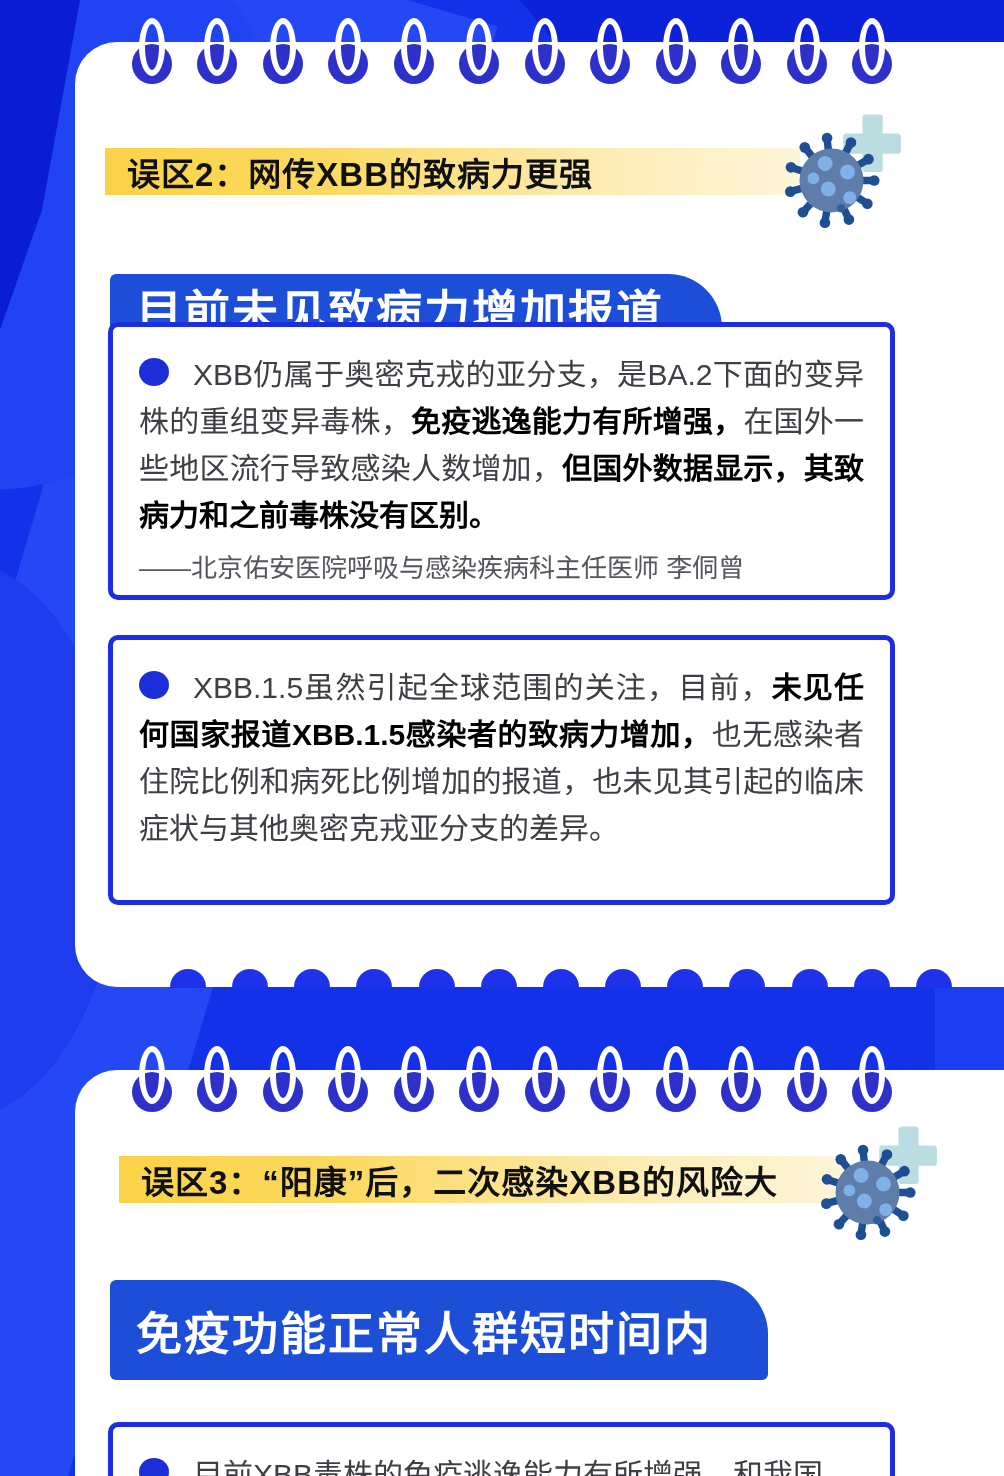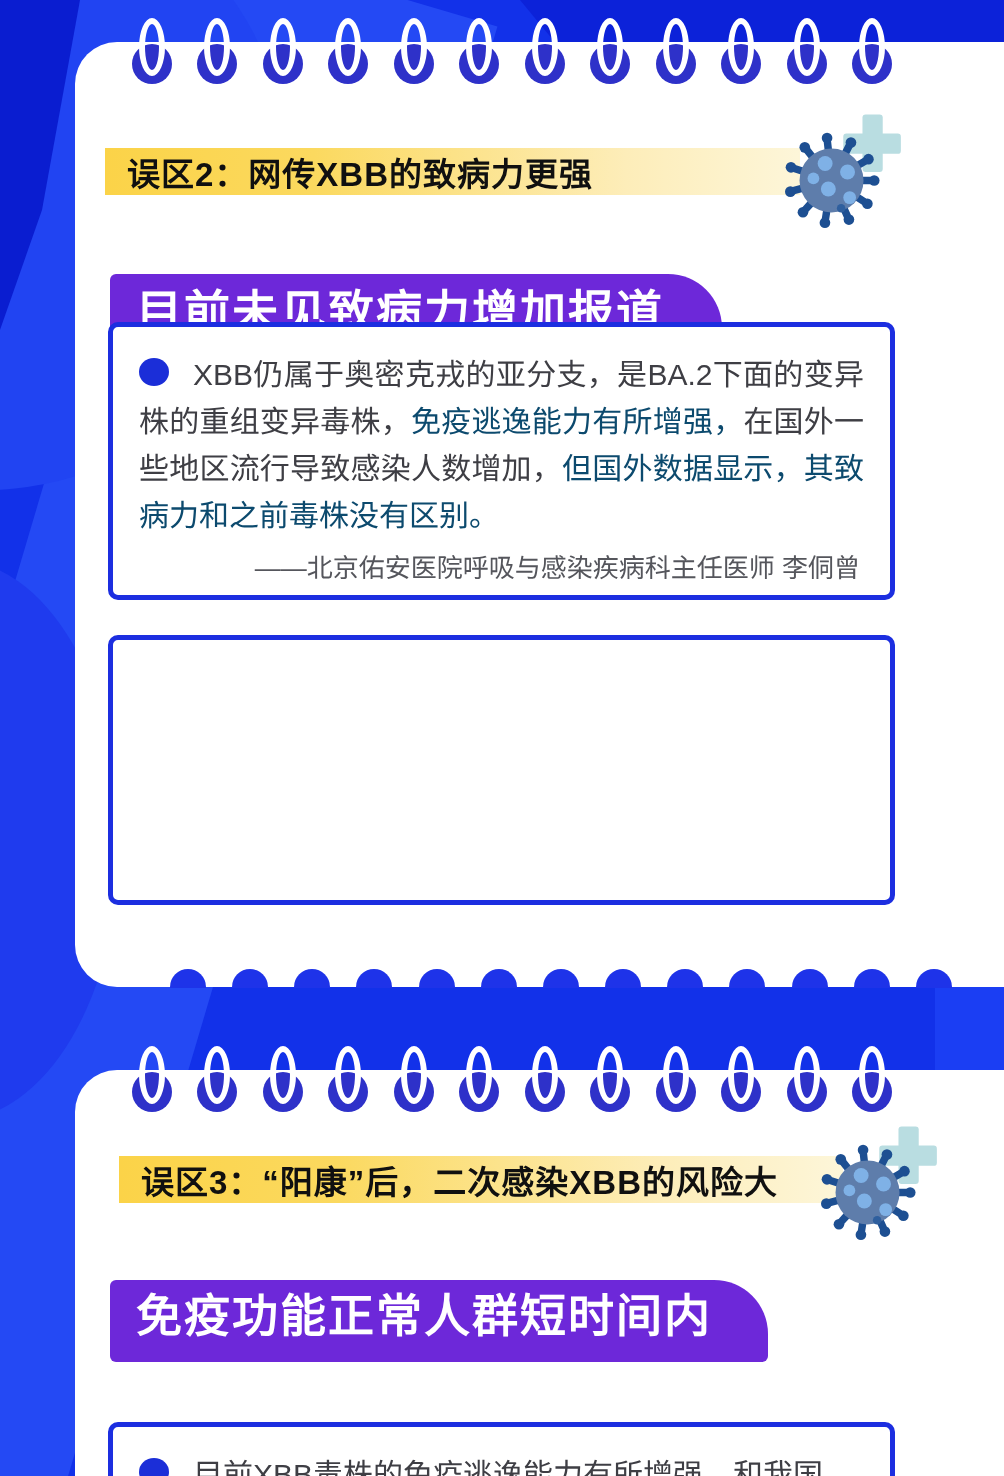--- a/index.html
+++ b/index.html
@@ -33,39 +33,39 @@
   .tag{
     position:absolute;height:47px;display:flex;align-items:center;
     background:linear-gradient(90deg,#fbd348 0%,#fbd95f 30%,#fdedb9 75%,#fdf6d9 100%);
     color:#101010;font-size:33px;font-weight:700;letter-spacing:1px;
     padding:0 22px;box-sizing:border-box;white-space:nowrap;
   }
   .tag-1{left:30px;top:106px;width:695px;}
   .tag-2{left:31px;top:86px;width:724px;margin-left:13px;}
   
   .headline{
-    position:absolute;background:#6d28d9;color:#ffffff;font-weight:900;
+    position:absolute;background:#1d4ed8;color:#ffffff;font-weight:900;
     font-size:46px;letter-spacing:2px;border-radius:6px 54px 6px 6px;
   }
   .headline span{display:block;}
   .headline-1{left:35px;top:194px;line-height:52px;padding:12px 58px 12px 26px;}
-  .headline-2{left:35px;top:172px;line-height:61px;padding:6px 56px 15px 26px;}
+  .headline-2{left:35px;top:172px;line-height:61px;padding:24px 56px 15px 26px;}
   
   .quote-box{
     position:absolute;left:33px;width:787px;background:#ffffff;
     border:5px solid #1c2ee0;border-radius:10px;box-sizing:border-box;
     padding:24px 26px 16px 26px;
   }
   .qbox-1{top:280px;height:278px;}
   .qbox-2{top:593px;height:270px;}
   .qbox-3{top:352px;height:260px;}
   .quote-text{margin:0;font-size:30px;line-height:47px;color:#3e3e44;text-align:justify;}
-  .quote-text .em{color:#0c4a6e;font-weight:400;}
+  .quote-text .em{color:#000000;font-weight:700;}
   .bullet{display:inline-block;width:30px;height:28px;border-radius:50%;background:#1b2ed8;margin-right:24px;vertical-align:-1px;}
-  .attribution{margin:14px 4px 0 0;font-size:26px;line-height:30px;color:#55565c;text-align:right;}
+  .attribution{margin:14px 4px 0 0;font-size:26px;line-height:30px;color:#55565c;}
   
   .virus-wrap{position:absolute;}
   .virus-1{left:700px;top:66px;}
   .virus-2{left:736px;top:50px;}
 </style>
 </head>
 <body>
 
 <div class="stage">
 
@@ -179,20 +179,21 @@
       <span>目前未见致病力增加报道</span>
       <span></span>
     </h2>
 
     <div class="quote-box qbox-1">
       <p class="quote-text"><span class="bullet"></span><span><span class="seg">XBB仍属于奥密克戎的亚分支，是BA.2下面的变异株的重组变异毒株，</span><span class="em">免疫逃逸能力有所增强，</span><span class="seg">在国外一些地区流行导致感染人数增加，</span><span class="em">但国外数据显示，其致病力和之前毒株没有区别。</span></span></p>
       <p class="attribution">——北京佑安医院呼吸与感染疾病科主任医师 李侗曾</p>
     </div>
 
     <div class="quote-box qbox-2">
+      <p class="quote-text"><span class="bullet"></span><span><span class="seg">XBB.1.5虽然引起全球范围的关注，目前，</span><span class="em">未见任何国家报道XBB.1.5感染者的致病力增加，</span><span class="seg">也无感染者住院比例和病死比例增加的报道，也未见其引起的临床症状与其他奥密克戎亚分支的差异。</span></span></p>
     </div>
 
     <div class="scallops">
         <div class="scallop"></div>
         <div class="scallop"></div>
         <div class="scallop"></div>
         <div class="scallop"></div>
         <div class="scallop"></div>
         <div class="scallop"></div>
         <div class="scallop"></div>

